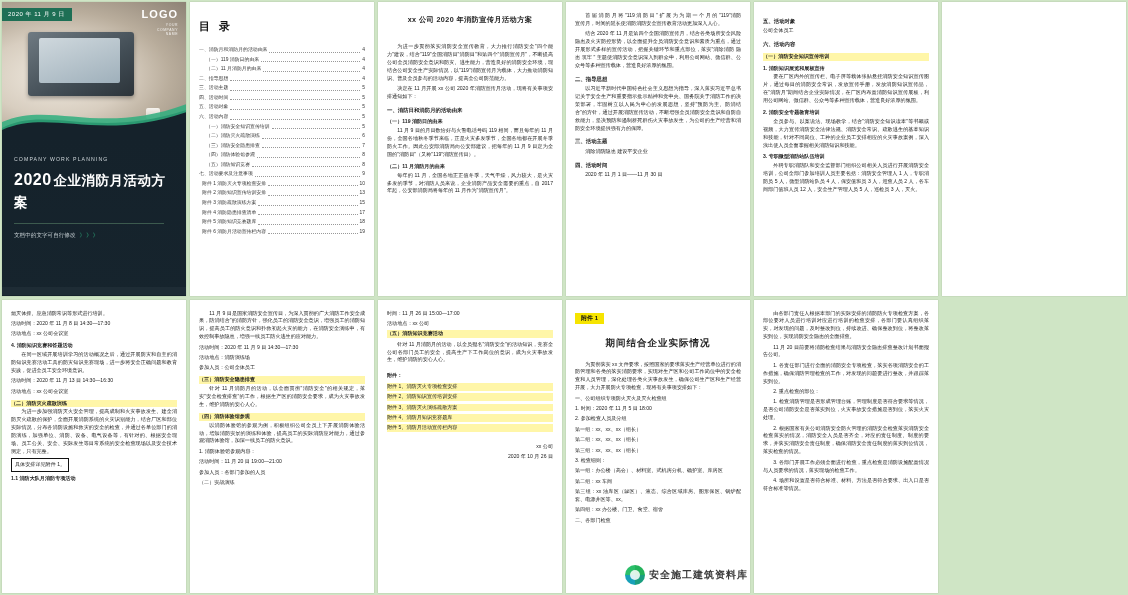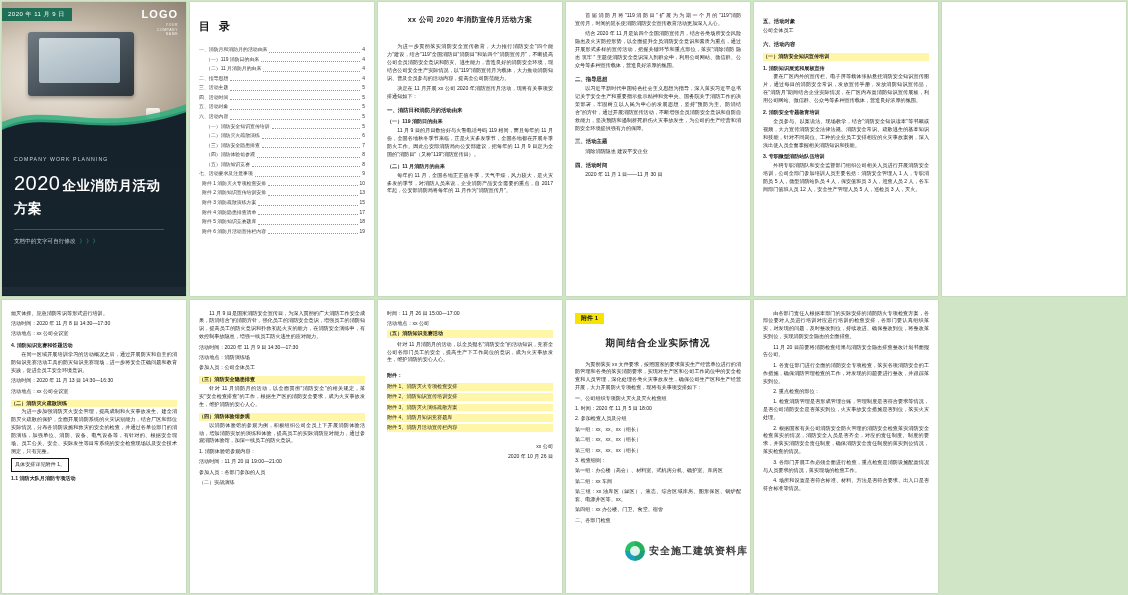--- a/index.html
+++ b/index.html
@@ -62,21 +62,21 @@
   .cover-logo .sub{font-size:3.4px;letter-spacing:.6px;opacity:.85;line-height:1.35;}
   .cover-wave{
     position:absolute;left:0;right:0;bottom:-1px;height:40px;z-index:5;
   }
   .cover-bottom{
     position:relative;height:54%;
     background:linear-gradient(180deg,#15222b 0%,#16242d 100%);
     padding:18px 12px 0 12px;box-sizing:border-box;color:#fff;
   }
   .cw-en{font-size:5.2px;letter-spacing:1.1px;color:#cfd6da;margin-bottom:5px;}
-  .cw-year{font-size:20px;font-weight:normal;color:#ffffff;letter-spacing:.5px;display:inline-block;}
+  .cw-year{font-size:16px;font-weight:bold;color:#ffffff;letter-spacing:.5px;display:inline-block;}
   .cw-title{font-size:13.5px;font-weight:bold;color:#ffffff;letter-spacing:.5px;margin-left:2px;}
   .cw-line{width:150px;height:1px;background:#3c5a4e;margin:9px 0 7px;}
   .cw-note{font-size:5.6px;color:#c7d0d4;}
   .cw-note .arrows{color:#2fae7e;letter-spacing:1px;margin-left:4px;}
   .cover-bar{
     position:absolute;left:0;bottom:0;width:100%;height:8px;background:#1e2c35;
   }
   
   .toc-title{text-align:left;font-size:11px;font-weight:bold;letter-spacing:3px;margin:6px 0 10px;color:#111;}
   .toc-line{display:flex;font-size:4.9px;line-height:1.95;color:#333;}
@@ -94,21 +94,21 @@
   .sign{margin-top:10px;font-size:5.1px;text-align:right;line-height:1.9;}
   .attach-tag{
     display:inline-block;background:#f6e400;color:#111;font-weight:bold;
     font-size:6px;padding:1px 6px;margin:3px 0 8px;
   }
   .big-head{font-size:9.5px;font-weight:bold;text-align:center;margin:4px 0 10px;letter-spacing:1px;}
   .hl{background:#fff6a8;}
   .boxed{border:1px solid #111;padding:2px 3px;display:inline-block;}
   
   .watermark{
-    position:absolute;right:2px;bottom:32px;z-index:30;
+    position:absolute;right:2px;bottom:8px;z-index:30;
     display:flex;align-items:center;gap:4px;
     color:#3b3b3b;font-size:10px;font-weight:bold;letter-spacing:1px;
     text-shadow:0 0 2px rgba(255,255,255,.9);
     pointer-events:none;
   }
   .wm-logo{
     width:20px;height:20px;border-radius:50%;
     background:conic-gradient(#23b25a 0 25%,#1b9e7f 0 50%,#18a0b8 0 75%,#2bbf6a 0 100%);
     position:relative;
   }

